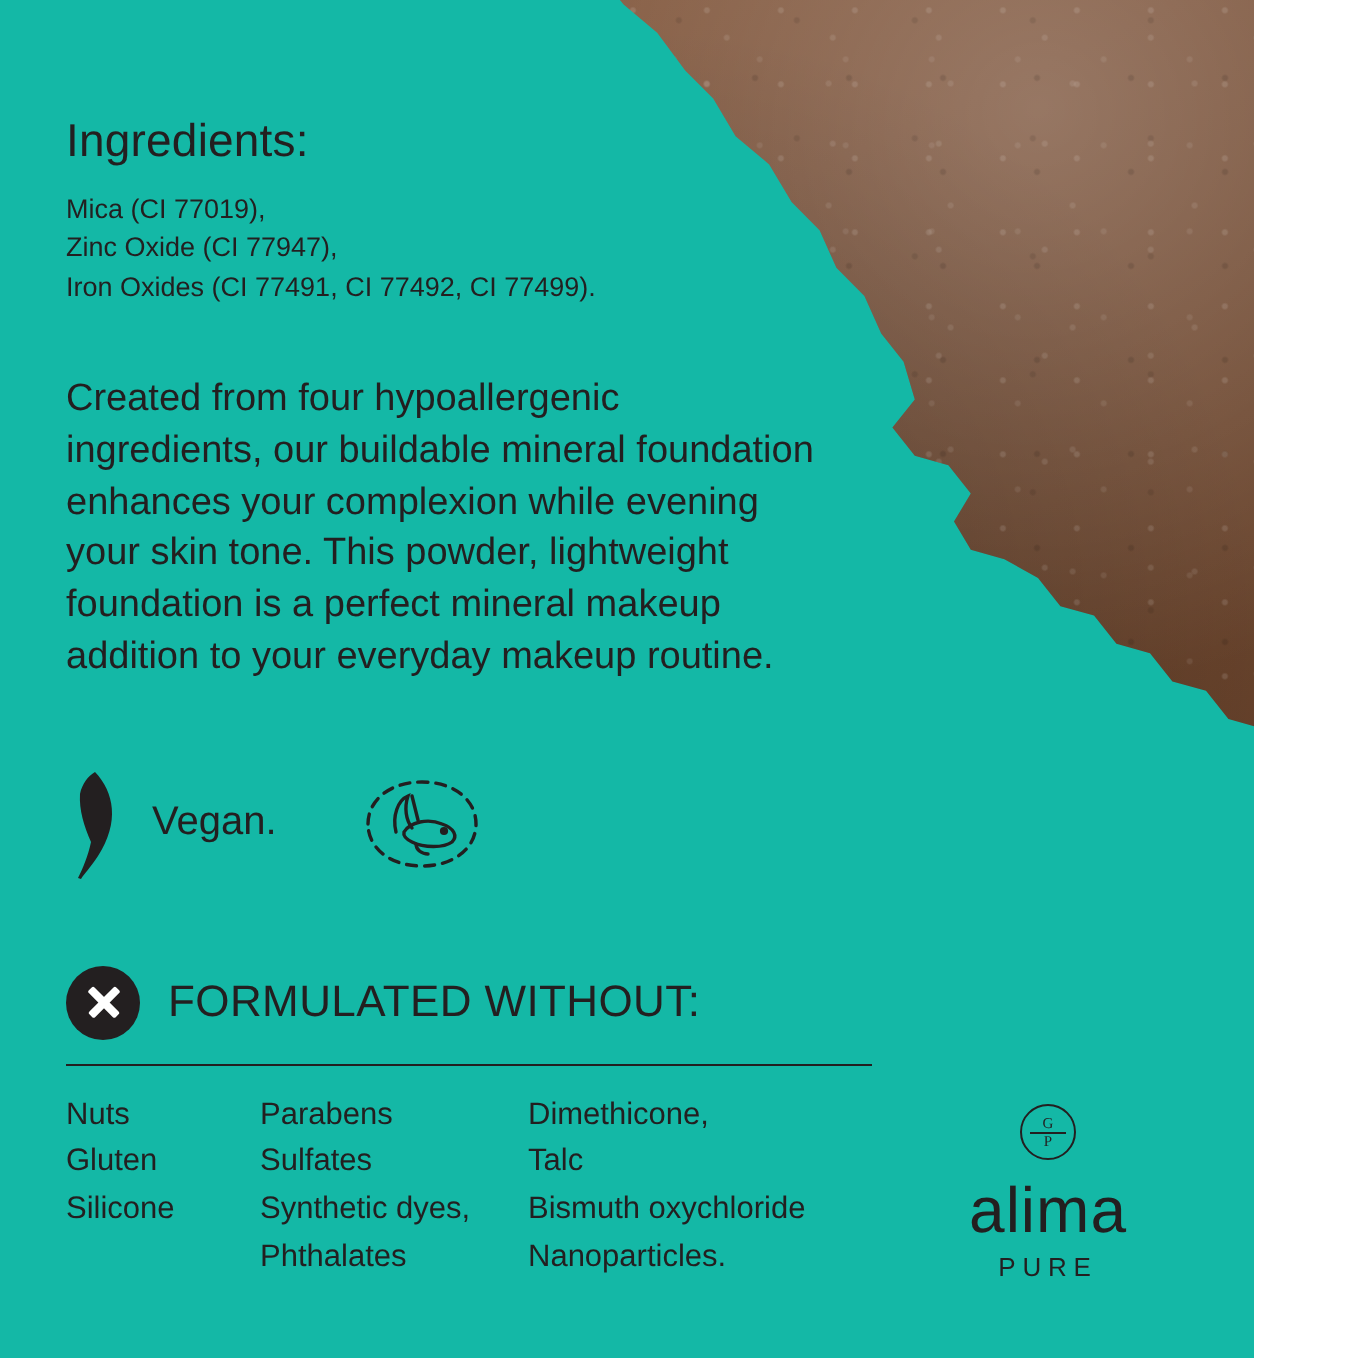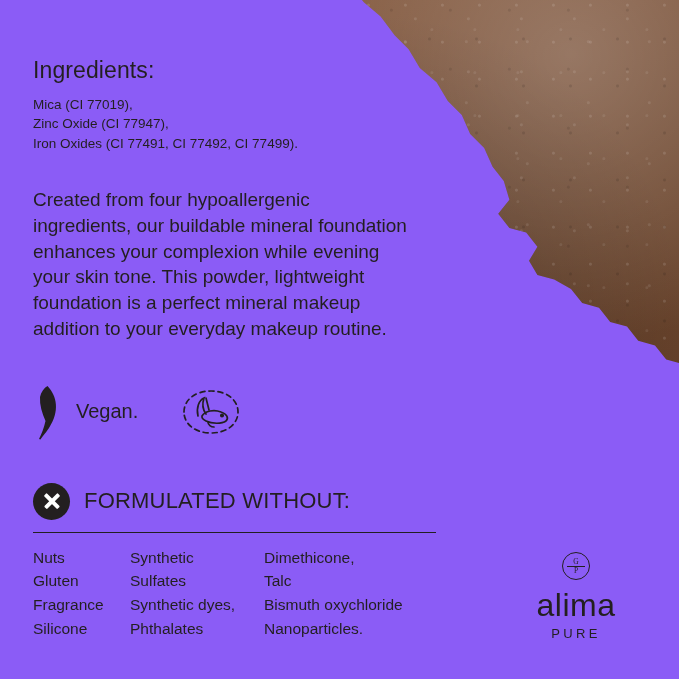--- a/index.html
+++ b/index.html
@@ -9,23 +9,23 @@
   body {
     width: 679px;
     height: 679px;
     background: #ffffff;
     font-family: "Liberation Sans", sans-serif;
     color: #231f20;
     overflow: hidden;
   }
   .page {
     position: relative;
-    width: 679px;
+    width: 627px;
     height: 679px;
-    background: #8b5cf6;
+    background: #14b8a6;
     overflow: hidden;
   }
 
   
   .powder-wrap {
     position: absolute;
     top: 0;
     right: 0;
     width: 460px;
     height: 400px;
@@ -290,25 +290,24 @@
       <div class="x-badge"></div>
       <div class="fw-title">FORMULATED WITHOUT:</div>
     </div>
 
     <div class="fw-rule"></div>
 
     <div class="fw-columns">
       <div class="fw-col fw-col-0">
         <div>Nuts</div>
         <div>Gluten</div>
-        <div>Fragrance</div>
         <div>Silicone</div>
       </div>
       <div class="fw-col fw-col-1">
-        <div>Synthetic</div>
+        <div>Parabens</div>
         <div>Sulfates</div>
         <div>Synthetic dyes,</div>
         <div>Phthalates</div>
       </div>
       <div class="fw-col fw-col-2">
         <div>Dimethicone,</div>
         <div>Talc</div>
         <div>Bismuth oxychloride</div>
         <div>Nanoparticles.</div>
       </div>

